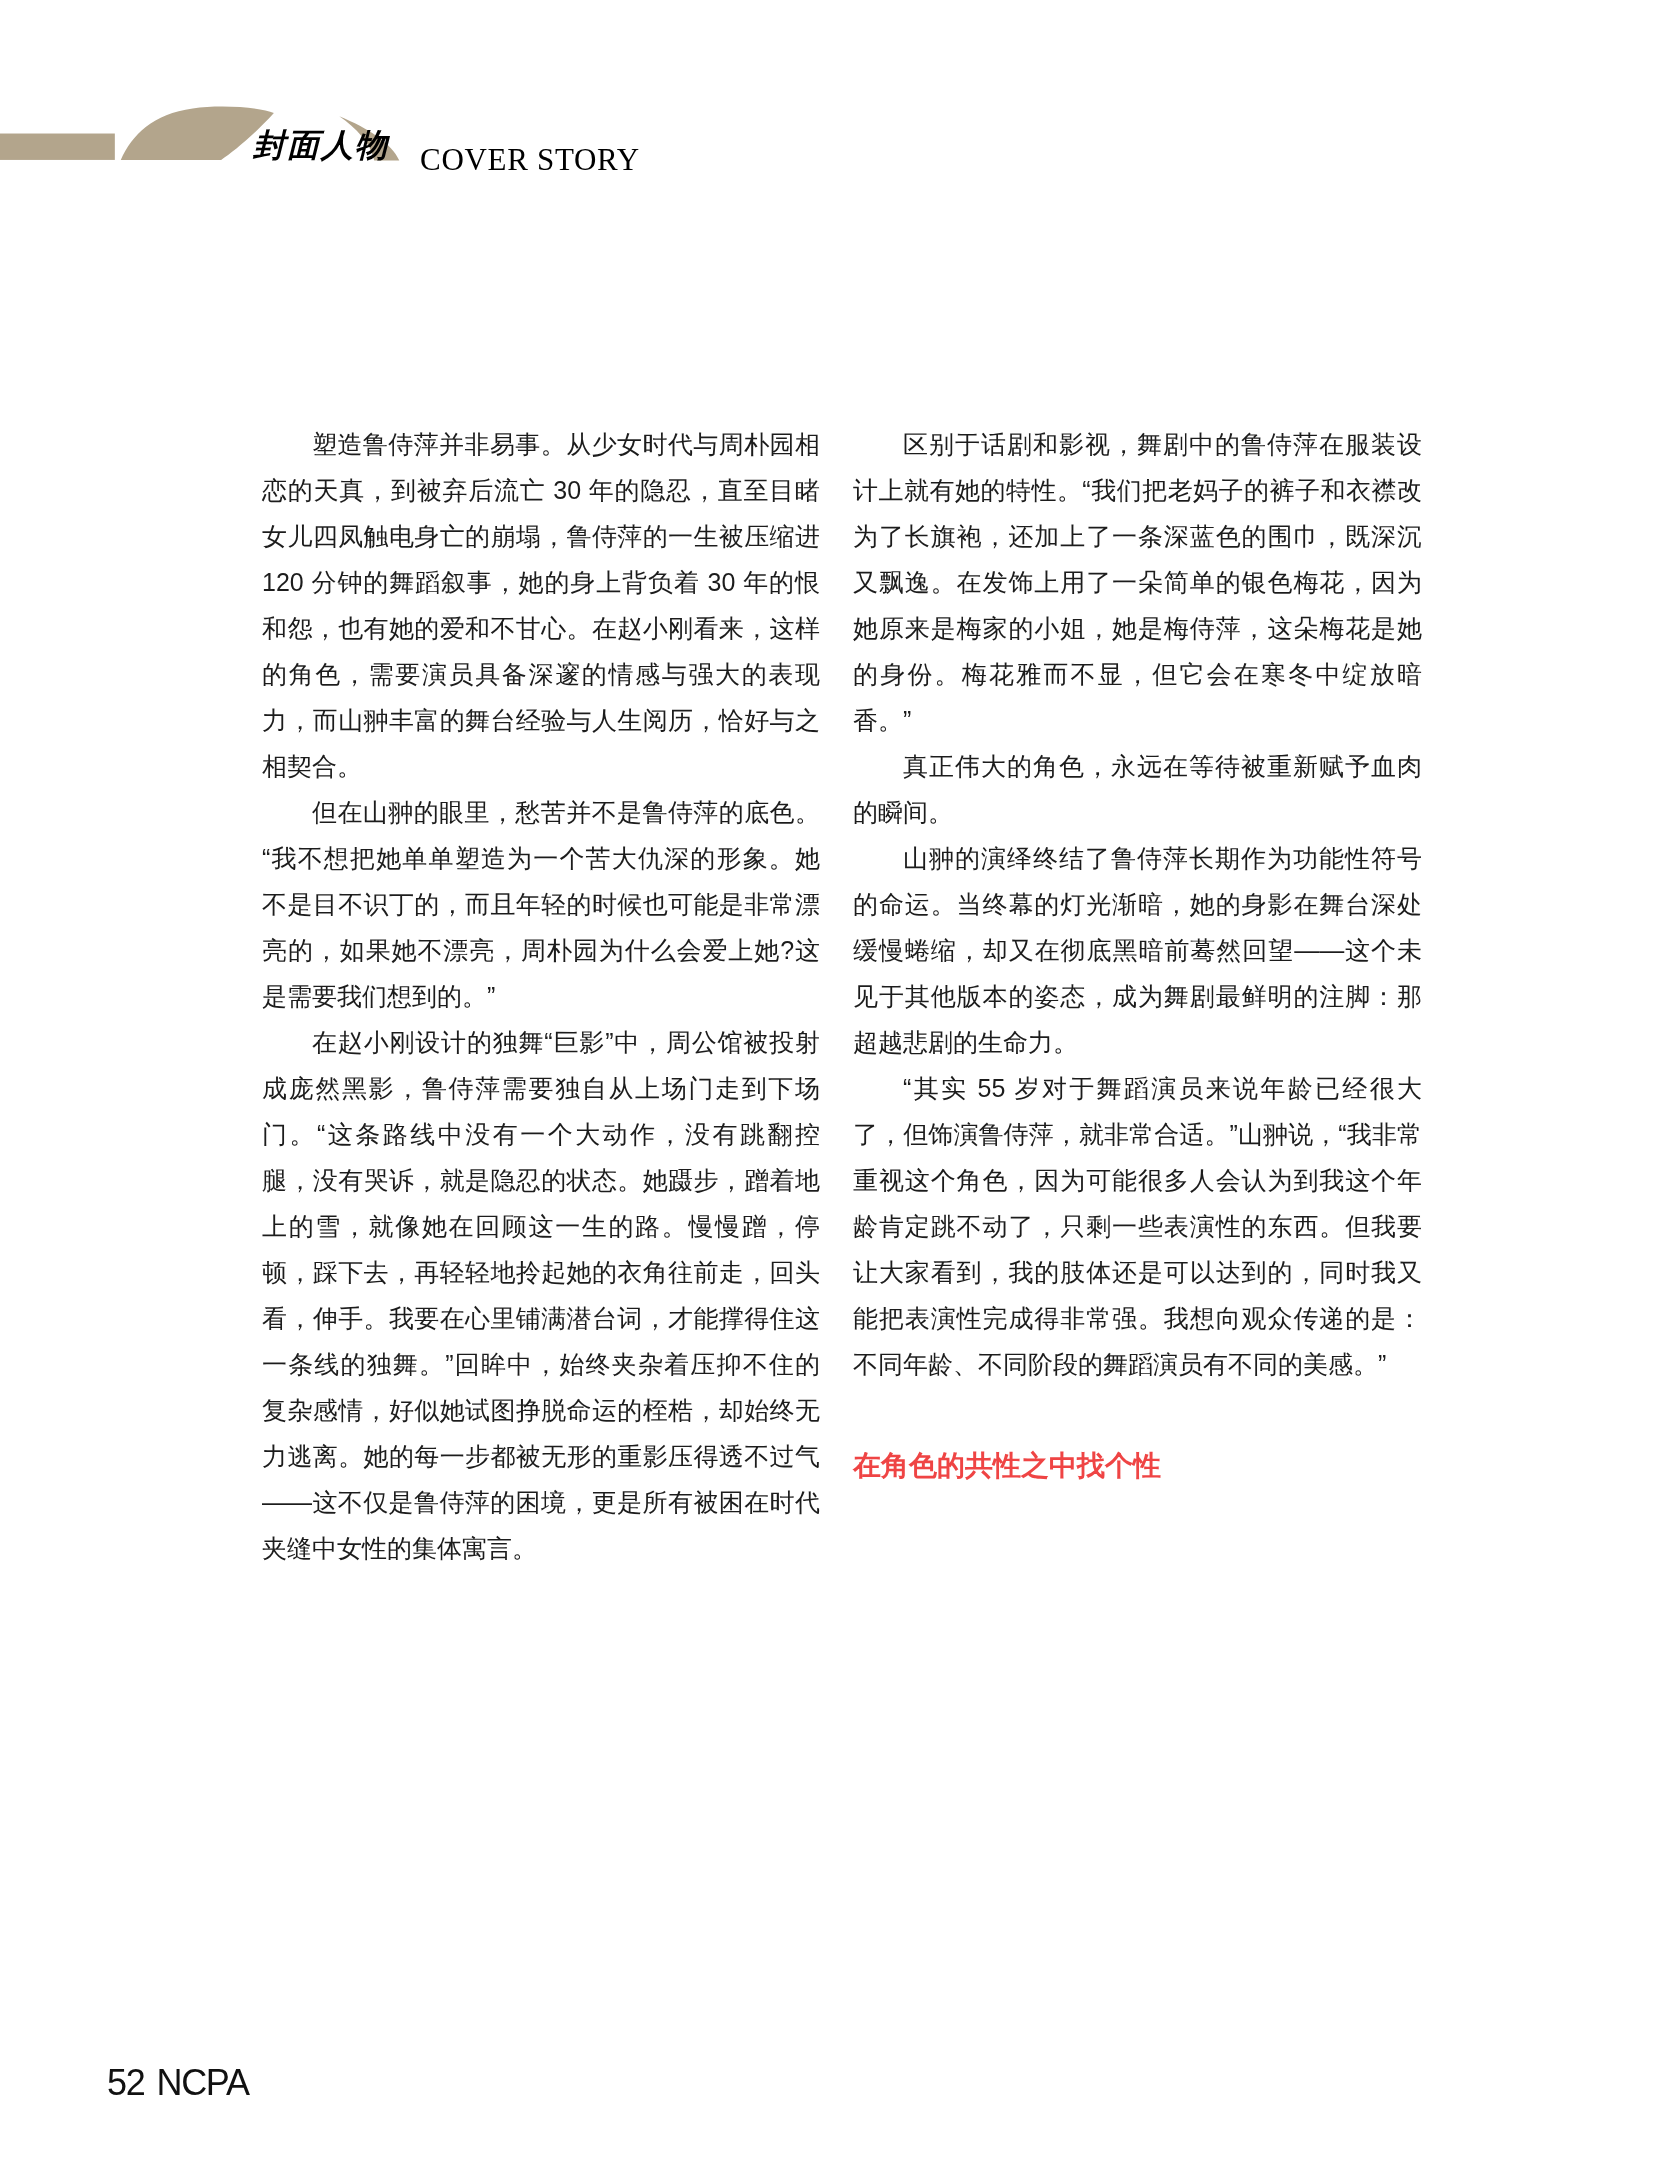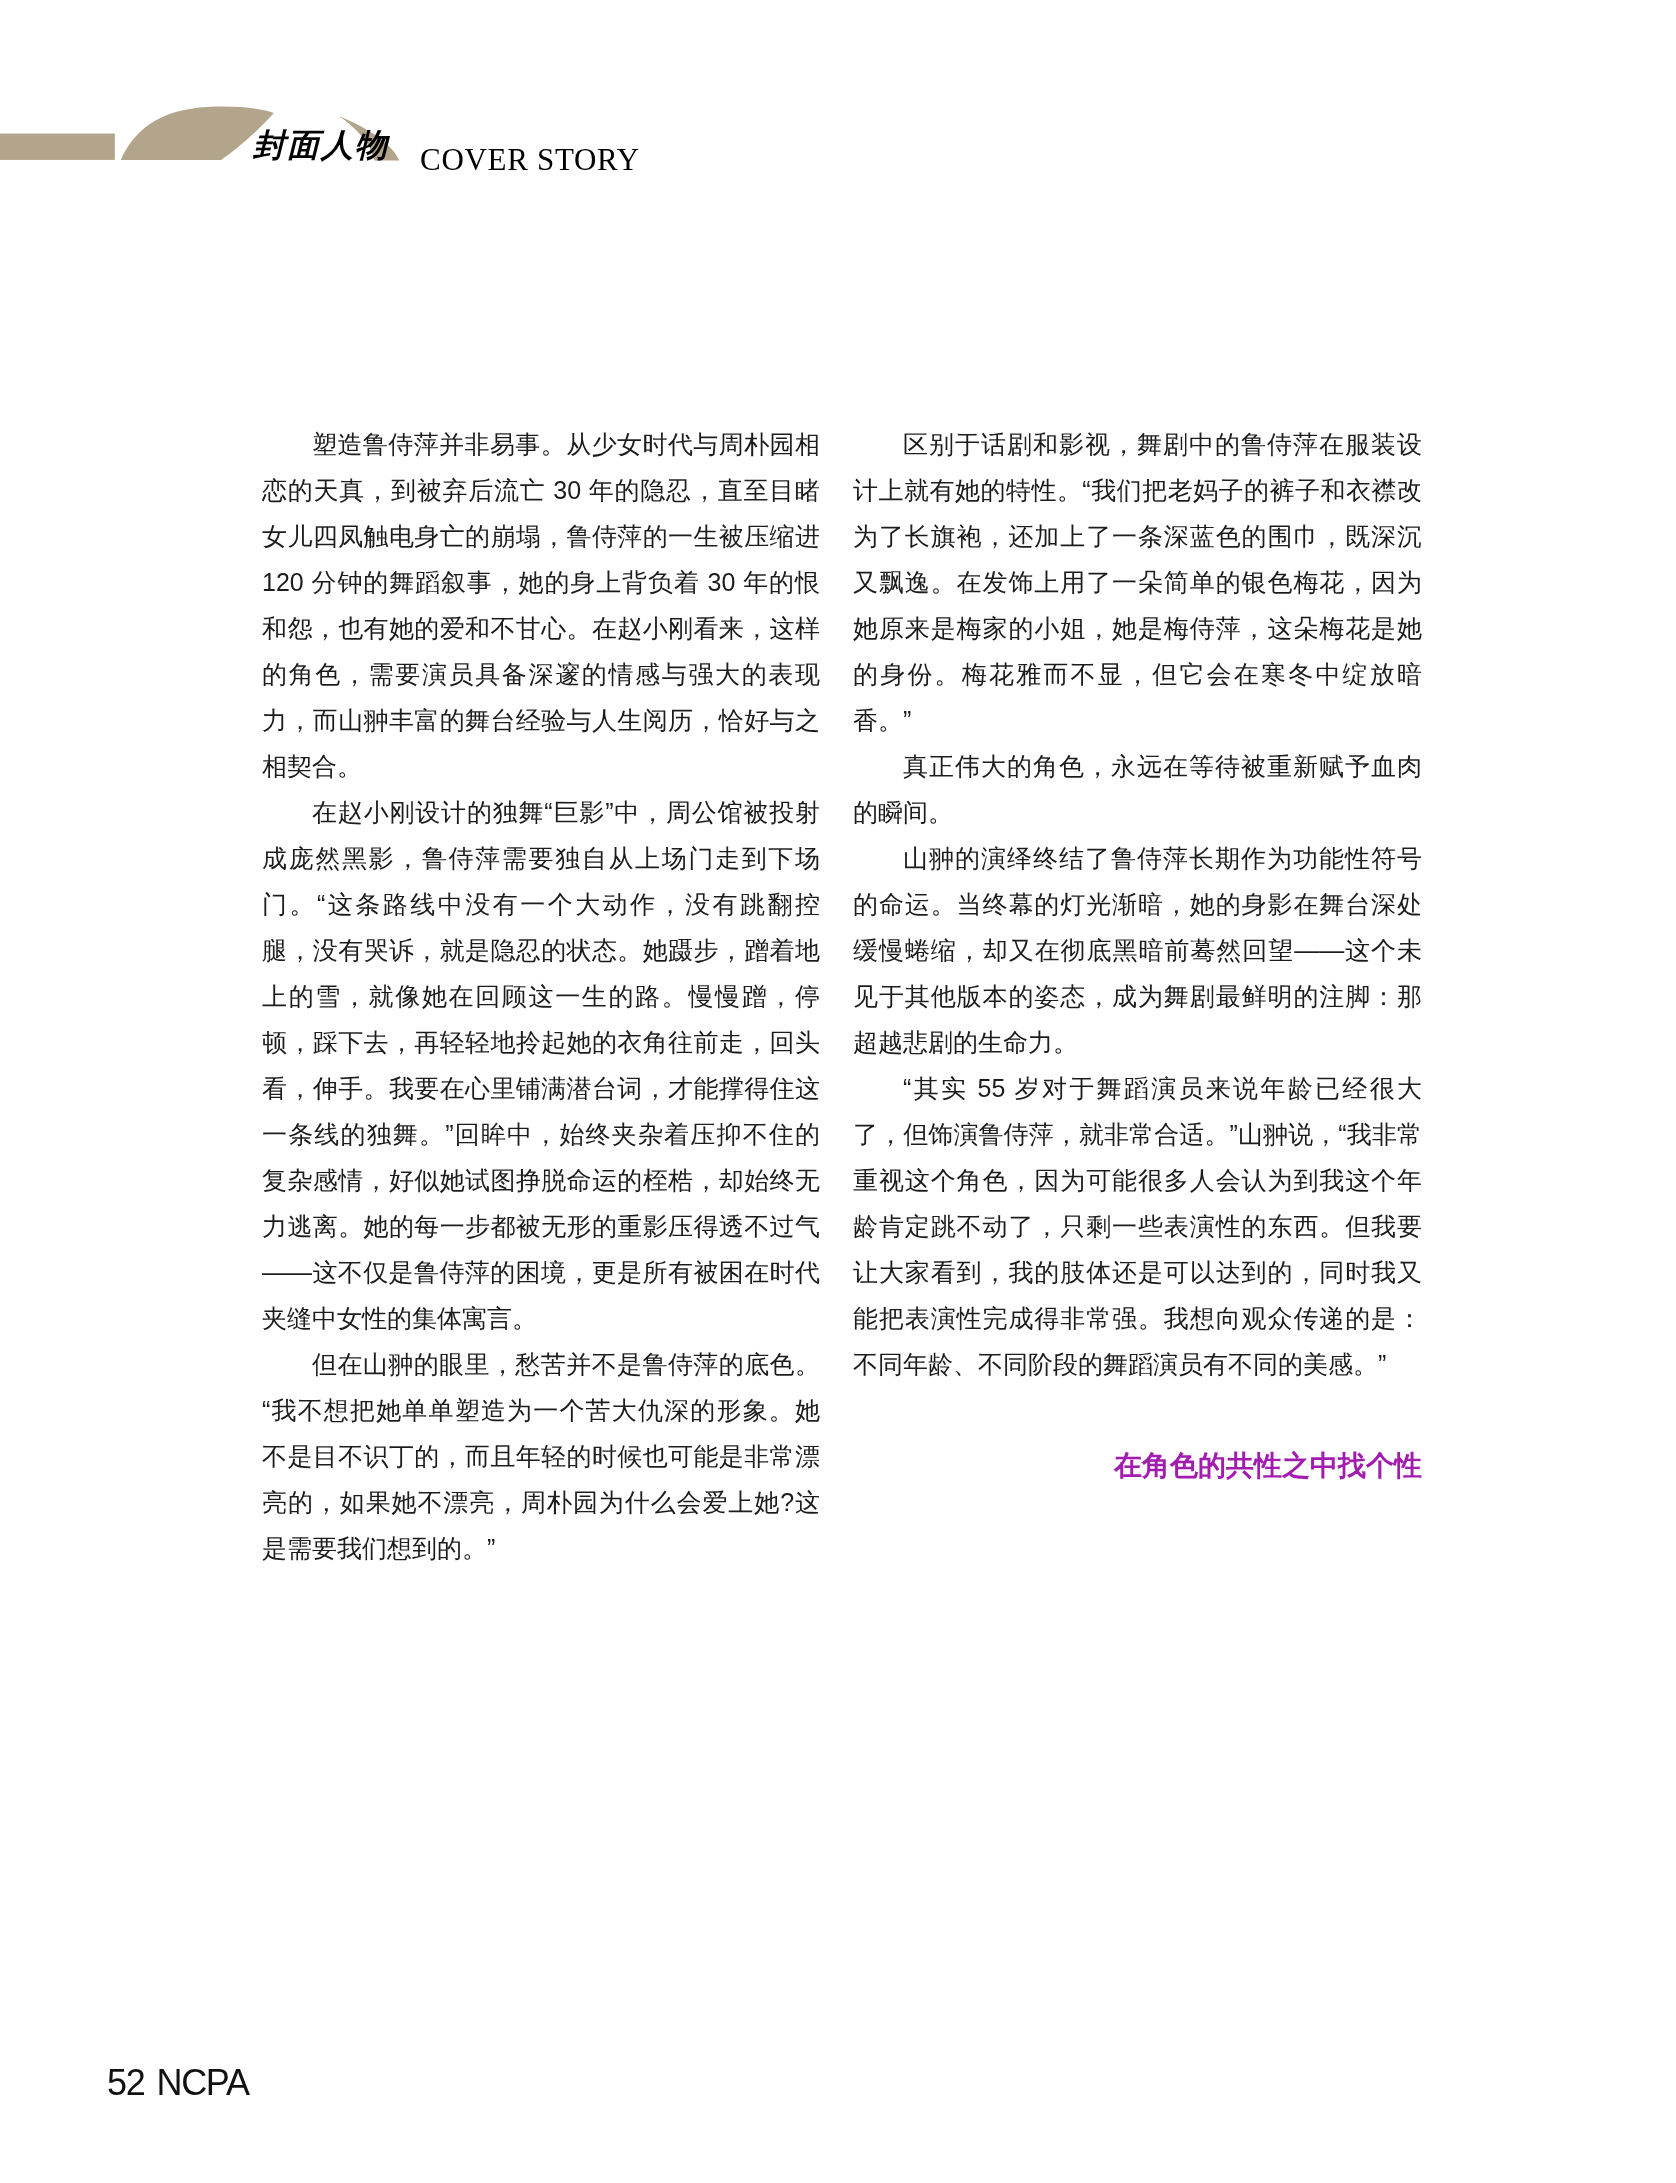--- a/index.html
+++ b/index.html
@@ -41,22 +41,22 @@
     font-size: 25px; line-height: 46px;
     text-align: justify;
     color: #1c1c1c;
   }
   .col-left  { left: 243px;  width: 558px; margin-left: 19px; }
   .col-right { left: 853px; width: 569px; }
   .column p { margin: 0; text-indent: 2em; }
   .subheading {
     margin: 56px 0 59px;
     font-size: 28px; line-height: 46px;
-    font-weight: 700; color: #a21caf;
-    text-indent: 0; text-align: right;
+    font-weight: 700; color: #ef4444;
+    text-indent: 0; text-align: left;
   }
 
   
   .footer {
     position: absolute; left: 107px; top: 2065px;
     display: flex; align-items: baseline; gap: 12px;
     font-size: 36px; line-height: 1;
     font-weight: 500; letter-spacing: -1.3px;
     color: #111;
   }
@@ -71,22 +71,22 @@
     <path d="M 183 92 C 200 54 232 22 292 14 C 334 8 394 12 415 21 C 384 55 353 80 335 92 Z" fill="#b3a58c"></path>
     <path d="M 514 26 C 558 44 594 68 605 93 L 567 93 C 561 66 540 44 514 26 Z" fill="#b3a58c"></path>
   </svg>
 
   <div class="section-title-zh">封面人物</div>
 
   <div class="section-title-en">COVER STORY</div>
 
   <div class="column col-left">
     <p>塑造鲁侍萍并非易事。从少女时代与周朴园相恋的天真，到被弃后流亡 30 年的隐忍，直至目睹女儿四凤触电身亡的崩塌，鲁侍萍的一生被压缩进 120 分钟的舞蹈叙事，她的身上背负着 30 年的恨和怨，也有她的爱和不甘心。在赵小刚看来，这样的角色，需要演员具备深邃的情感与强大的表现力，而山翀丰富的舞台经验与人生阅历，恰好与之相契合。</p>
+    <p>但在山翀的眼里，愁苦并不是鲁侍萍的底色。“我不想把她单单塑造为一个苦大仇深的形象。她不是目不识丁的，而且年轻的时候也可能是非常漂亮的，如果她不漂亮，周朴园为什么会爱上她?这是需要我们想到的。”</p>
     <p>在赵小刚设计的独舞“巨影”中，周公馆被投射成庞然黑影，鲁侍萍需要独自从上场门走到下场门。“这条路线中没有一个大动作，没有跳翻控腿，没有哭诉，就是隐忍的状态。她蹑步，蹭着地上的雪，就像她在回顾这一生的路。慢慢蹭，停顿，踩下去，再轻轻地拎起她的衣角往前走，回头看，伸手。我要在心里铺满潜台词，才能撑得住这一条线的独舞。”回眸中，始终夹杂着压抑不住的复杂感情，好似她试图挣脱命运的桎梏，却始终无力逃离。她的每一步都被无形的重影压得透不过气——这不仅是鲁侍萍的困境，更是所有被困在时代夹缝中女性的集体寓言。</p>
-    <p>但在山翀的眼里，愁苦并不是鲁侍萍的底色。“我不想把她单单塑造为一个苦大仇深的形象。她不是目不识丁的，而且年轻的时候也可能是非常漂亮的，如果她不漂亮，周朴园为什么会爱上她?这是需要我们想到的。”</p>
   </div>
 
   <div class="column col-right">
     <p>区别于话剧和影视，舞剧中的鲁侍萍在服装设计上就有她的特性。“我们把老妈子的裤子和衣襟改为了长旗袍，还加上了一条深蓝色的围巾，既深沉又飘逸。在发饰上用了一朵简单的银色梅花，因为她原来是梅家的小姐，她是梅侍萍，这朵梅花是她的身份。梅花雅而不显，但它会在寒冬中绽放暗香。”</p>
     <p>真正伟大的角色，永远在等待被重新赋予血肉的瞬间。</p>
     <p>山翀的演绎终结了鲁侍萍长期作为功能性符号的命运。当终幕的灯光渐暗，她的身影在舞台深处缓慢蜷缩，却又在彻底黑暗前蓦然回望——这个未见于其他版本的姿态，成为舞剧最鲜明的注脚：那超越悲剧的生命力。</p>
     <p>“其实 55 岁对于舞蹈演员来说年龄已经很大了，但饰演鲁侍萍，就非常合适。”山翀说，“我非常重视这个角色，因为可能很多人会认为到我这个年龄肯定跳不动了，只剩一些表演性的东西。但我要让大家看到，我的肢体还是可以达到的，同时我又能把表演性完成得非常强。我想向观众传递的是：不同年龄、不同阶段的舞蹈演员有不同的美感。”</p>
     <h2 class="subheading">在角色的共性之中找个性</h2>
   </div>
 

